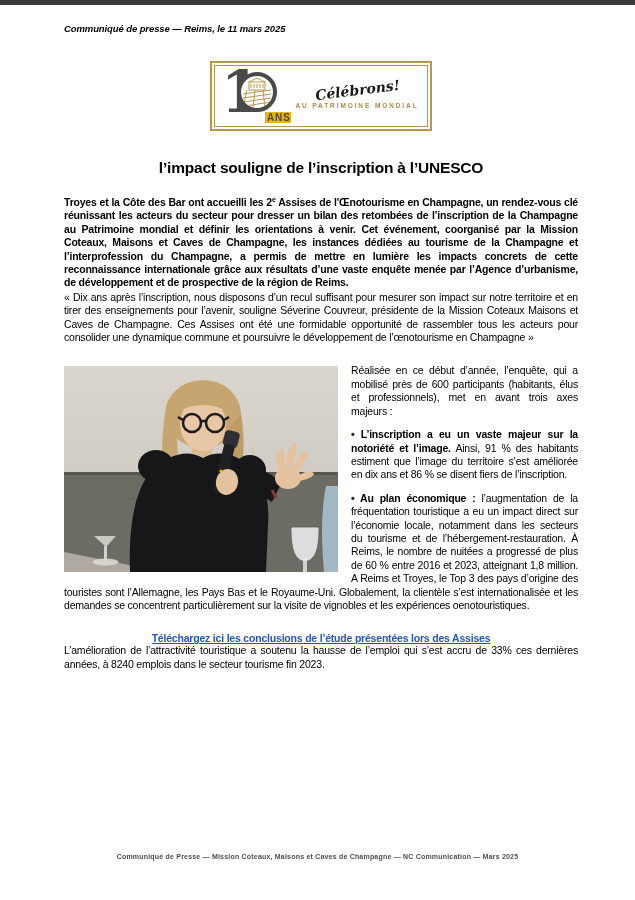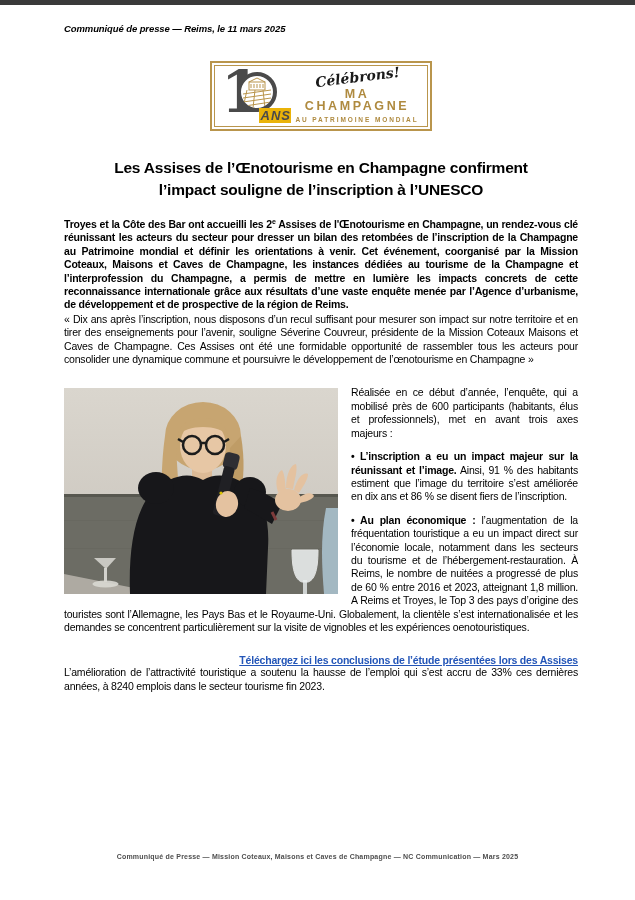--- a/index.html
+++ b/index.html
@@ -27,22 +27,22 @@
   .mark{position:relative;width:66px;height:54px;flex:0 0 auto;}
   .mark .one{
     position:absolute;left:0;top:-6px;font-family:"DejaVu Serif",serif;font-weight:bold;
     font-size:58px;line-height:58px;color:#4A4A4A;
   }
   .mark .zero{
     position:absolute;left:16px;top:3px;width:40px;height:40px;border:4px solid #4A4A4A;
     border-radius:50%;overflow:hidden;background:#fff;
   }
   .mark .ans{
-    position:absolute;right:-4px;bottom:0;font-size:13px;font-weight:bold;color:#4A4A4A;
-    letter-spacing:1px;background:#eab308;padding-left:2px;font-style:italic;
+    position:absolute;right:-4px;bottom:0;font-size:10px;font-weight:bold;color:#4A4A4A;
+    letter-spacing:1px;background:#eab308;padding-left:2px;
   }
   .logo-right{flex:1;text-align:center;line-height:1;}
   .script{
     display:inline-block;transform:rotate(-7deg);font-family:"DejaVu Serif",serif;
     font-style:italic;font-weight:bold;font-size:14px;color:#1a1a1a;margin-bottom:2px;
   }
   .brand1{color:var(--gold-dark);font-weight:bold;font-size:12.5px;letter-spacing:2.6px;margin-top:2px;}
   .brand2{color:var(--gold-dark);font-weight:bold;font-size:6.5px;letter-spacing:1.9px;margin-top:4px;}
   
   .title{
@@ -60,21 +60,21 @@
   
   .survey{margin-top:20px;}
   .survey::after{content:"";display:block;clear:both;}
   .photo-float{
     float:left;width:274px;height:206px;margin:2px 13px 4px 0;background:#CCC7BF;
   }
   .photo-float svg{display:block;}
   .survey p{margin:0 0 10px 0;}
   .survey p:last-child{margin-bottom:0;}
   
-  .link-line{margin-top:20px;text-align:right;font-size:10.5px;letter-spacing:-0.2px;}
+  .link-line{margin-top:20px;text-align:center;font-size:10.5px;letter-spacing:-0.2px;}
   .doc-link{color:var(--link-blue);font-weight:bold;text-decoration:underline;cursor:pointer;}
   .closing{}
   
   .footer{
     position:absolute;left:0;right:0;bottom:40px;text-align:center;font-size:7px;
     font-weight:bold;color:var(--footer-gray);letter-spacing:0.2px;
   }
 </style>
 </head>
 <body>
@@ -98,29 +98,27 @@
                 <path d="M10,8 v4 M13,8 v4 M16,8 v4 M19,8 v4 M22,8 v4"></path>
                 <path d="M2,18 L30,14 M2,22 L30,18 M2,26 L30,22 M4,30 L30,26"></path>
                 <path d="M6,14 L2,32 M14,14 L12,32 M22,14 L24,32"></path>
               </g>
             </svg>
           </span>
           <span class="ans">ANS</span>
         </div>
         <div class="logo-right">
           <div class="script">Célébrons!</div>
-          <div class="brand1">MA CHAMPAGNE</div>
           <div class="brand2">AU PATRIMOINE MONDIAL</div>
         </div>
       </div>
     </div>
   </div>
 
   <div class="title">
-    <div>Les Assises de l’Œnotourisme en Champagne confirment</div>
     <div>l’impact souligne de l’inscription à l’UNESCO</div>
   </div>
 
   <p class="para lede"><span>Troyes et la Côte des Bar ont accueilli les 2</span><sup>e</sup><span> Assises de l'Œnotourisme en Champagne, un rendez-vous clé réunissant les acteurs du secteur pour dresser un bilan des retombées de l’inscription de la Champagne au Patrimoine mondial et définir les orientations à venir. Cet événement, coorganisé par la Mission Coteaux, Maisons et Caves de Champagne, les instances dédiées au tourisme de la Champagne et l’interprofession du Champagne, a permis de mettre en lumière les impacts concrets de cette reconnaissance internationale grâce aux résultats d’une vaste enquête menée par l’Agence d’urbanisme, de développement et de prospective de la région de Reims.</span></p>
 
   <p class="para quote">« Dix ans après l’inscription, nous disposons d’un recul suffisant pour mesurer son impact sur notre territoire et en tirer des enseignements pour l’avenir, souligne Séverine Couvreur, présidente de la Mission Coteaux Maisons et Caves de Champagne. Ces Assises ont été une formidable opportunité de rassembler tous les acteurs pour consolider une dynamique commune et poursuivre le développement de l’œnotourisme en Champagne »</p>
 
   <div class="survey">
     <div class="photo-float">
       <svg width="274" height="206" viewBox="0 0 274 206">
@@ -176,21 +174,21 @@
           <circle cx="157" cy="105" r="1.6" fill="#D8C200"></circle>
         </g>
         <g>
           <path d="M228,162 C228,184 232,192 238,194 L244,194 C250,192 254,184 254,162 Z" fill="#EFF2F3" opacity="0.85" stroke="#F6F8F8" stroke-width="1"></path>
           <rect x="239" y="192" width="4" height="14" fill="#E9EDEE" opacity="0.8"></rect>
         </g>
       </svg>
     </div>
 
     <p class="para">Réalisée en ce début d’année, l’enquête, qui a mobilisé près de 600 participants (habitants, élus et professionnels), met en avant trois axes majeurs :</p>
-    <p class="para"><span class="b">• L’inscription a eu un impact majeur sur la réunissant et l’image.</span><span> Ainsi, 91 % des habitants estiment que l’image du territoire s’est améliorée en dix ans et 86 % se disent fiers de l’inscription.</span></p>
+    <p class="para"><span class="b">• L’inscription a eu un vaste majeur sur la notoriété et l’image.</span><span> Ainsi, 91 % des habitants estiment que l’image du territoire s’est améliorée en dix ans et 86 % se disent fiers de l’inscription.</span></p>
     <p class="para"><span class="b">• Au plan économique :</span><span> l’augmentation de la fréquentation touristique a eu un impact direct sur l’économie locale, notamment dans les secteurs du tourisme et de l’hébergement-restauration. À Reims, le nombre de nuitées a progressé de plus de 60 % entre 2016 et 2023, atteignant 1,8 million. A Reims et Troyes, le Top 3 des pays d’origine des touristes sont l’Allemagne, les Pays Bas et le Royaume-Uni. Globalement, la clientèle s’est internationalisée et les demandes se concentrent particulièrement sur la visite de vignobles et les expériences oenotouristiques.</span></p>
   </div>
 
   <div class="link-line">
     <a class="doc-link">Téléchargez ici les conclusions de l’étude présentées lors des Assises</a>
   </div>
 
   <p class="para closing">L’amélioration de l’attractivité touristique a soutenu la hausse de l’emploi qui s’est accru de 33% ces dernières années, à 8240 emplois dans le secteur tourisme fin 2023.</p>
 
 </div>

